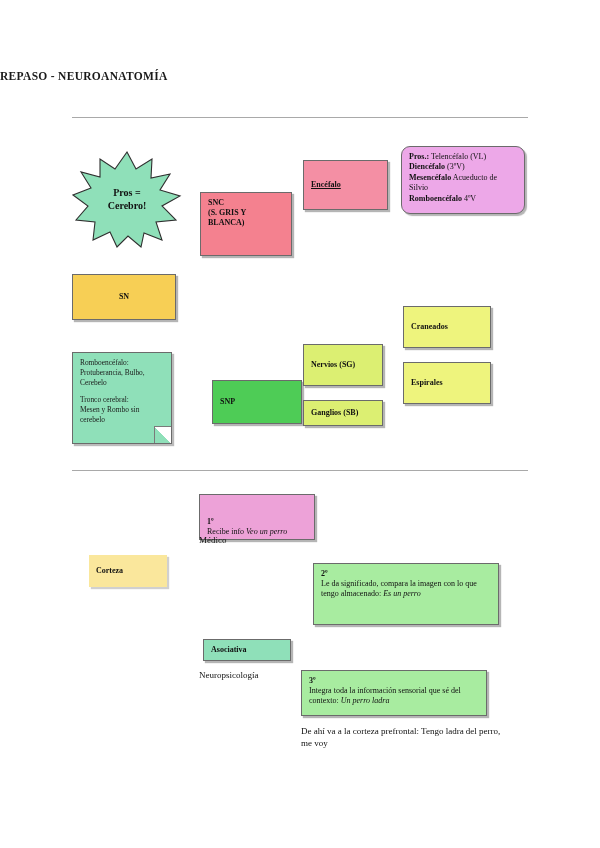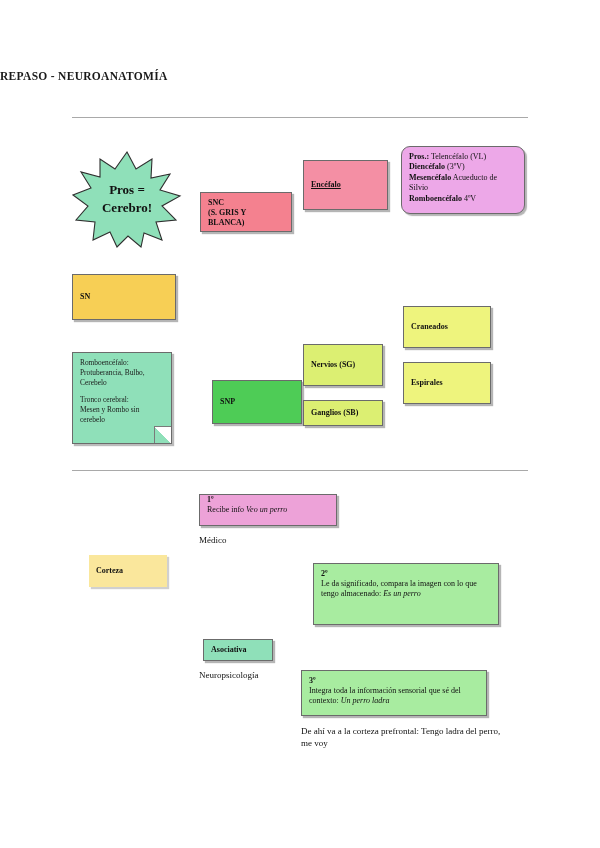--- a/index.html
+++ b/index.html
@@ -37,38 +37,38 @@
   }
   .box b,.box .bld{font-weight:bold;}
   .box i,.box .ital{font-style:italic;}
 
   .mid{display:flex;align-items:center;}
 
   
   .c-salmon{background:#f4818f;}
   .c-pink{background:#f48fa4;}
   .c-violet{background:#eda8e8;border-radius:9px;}
-  .c-gold{background:#f7cf55;}
+  .c-gold{background:#f7cf55;justify-content:center;}
   .c-teal{background:#8fe0b9;}
   .c-green{background:#4ecc56;}
   .c-ylgreen{background:#dcef72;}
   .c-paleyl{background:#eef47d;}
   .c-ltyellow{background:#fae79c;}
   .c-ltgreen{background:#a8eca0;}
   .c-ltpink{background:#eda2d8;}
 
   
   .star{
     position:absolute;left:72px;top:150px;width:110px;height:98px;
   }
   .star svg{display:block;width:110px;height:98px;}
   .star-label{
     position:absolute;left:0;top:0;width:110px;height:98px;
     display:flex;align-items:center;justify-content:center;
-    font-size:13px;font-weight:bold;line-height:1.35;text-align:center;
+    font-size:10px;font-weight:bold;line-height:1.35;text-align:center;
     color:#111;pointer-events:none;
   }
   .star-label span{display:block;}
 
   
   .note{
     position:absolute;box-sizing:border-box;
     background:#8fe0b9;border:1px solid #6b6b6b;
     box-shadow:2px 2px 1px rgba(120,120,120,.5);
     font-size:7.4px;line-height:1.35;padding:5px 7px;
@@ -104,21 +104,21 @@
       <polygon points="55,2 64,19 80,9 79,28 98,24 88,40 108,46 90,56 104,70 84,72 90,90 72,83 69,97 56,86 45,97 38,82 21,90 23,72 4,70 16,56 1,45 19,38 9,22 28,27 28,9 43,19" fill="#8fe0b9" stroke="#2f2f2f" stroke-width="1.1" stroke-linejoin="miter"></polygon>
     </svg>
     <div class="star-label">
       <div>
         <span>Pros =</span>
         <span>Cerebro!</span>
       </div>
     </div>
   </div>
 
-  <div class="box c-salmon" style="left:200px;top:192px;width:92px;height:40px;">
+  <div class="box c-salmon" style="left:200px;top:192px;width:92px;height:64px;">
     <div class="bld">SNC</div>
     <div class="bld">(S. GRIS Y</div>
     <div class="bld">BLANCA)</div>
   </div>
 
   <div class="box c-pink mid" style="left:303px;top:160px;width:85px;height:50px;text-decoration:underline;">
     <span class="bld">Encéfalo</span>
   </div>
 
 
@@ -162,37 +162,37 @@
   </div>
 
   <div class="box c-paleyl mid" style="left:403px;top:306px;width:88px;height:42px;">
     <span class="bld">Craneados</span>
   </div>
 
   <div class="box c-paleyl mid" style="left:403px;top:362px;width:88px;height:42px;">
     <span class="bld">Espirales</span>
   </div>
 
-  <div class="box c-ltpink" style="left:199px;top:494px;width:138px;height:32px;padding:0 7px;">
+  <div class="box c-ltpink" style="left:199px;top:494px;width:116px;height:32px;padding:22px 7px;">
     <div class="bld">1º</div>
     <div><span>Recibe info </span><i>Veo un perro</i></div>
   </div>
 
   <div class="caption" style="left:199px;top:534px;">Médico</div>
 
   <div class="box c-ltyellow mid nobox" style="left:89px;top:555px;width:78px;height:32px;box-shadow:2px 2px 1px rgba(150,150,150,.45);border:none;">
     <span class="bld">Corteza</span>
   </div>
 
   <div class="box c-ltgreen" style="left:301px;top:563px;width:186px;height:62px;padding:5px 7px;margin-left:12px;">
     <div class="bld">2º</div>
     <div><span>Le da significado, compara la imagen con lo que tengo almacenado: </span><i>Es un perro</i></div>
   </div>
 
-  <div class="box c-teal mid" style="left:203px;top:639px;width:70px;height:22px;padding:3px 7px;">
+  <div class="box c-teal mid" style="left:203px;top:639px;width:88px;height:22px;padding:3px 7px;">
     <span class="bld">Asociativa</span>
   </div>
 
   <div class="caption" style="left:199px;top:669px;">Neuropsicología</div>
 
   <div class="box c-ltgreen" style="left:301px;top:670px;width:186px;height:46px;padding:5px 7px;">
     <div class="bld">3º</div>
     <div><span>Integra toda la información sensorial que sé del contexto: </span><i>Un perro ladra</i></div>
   </div>
 

